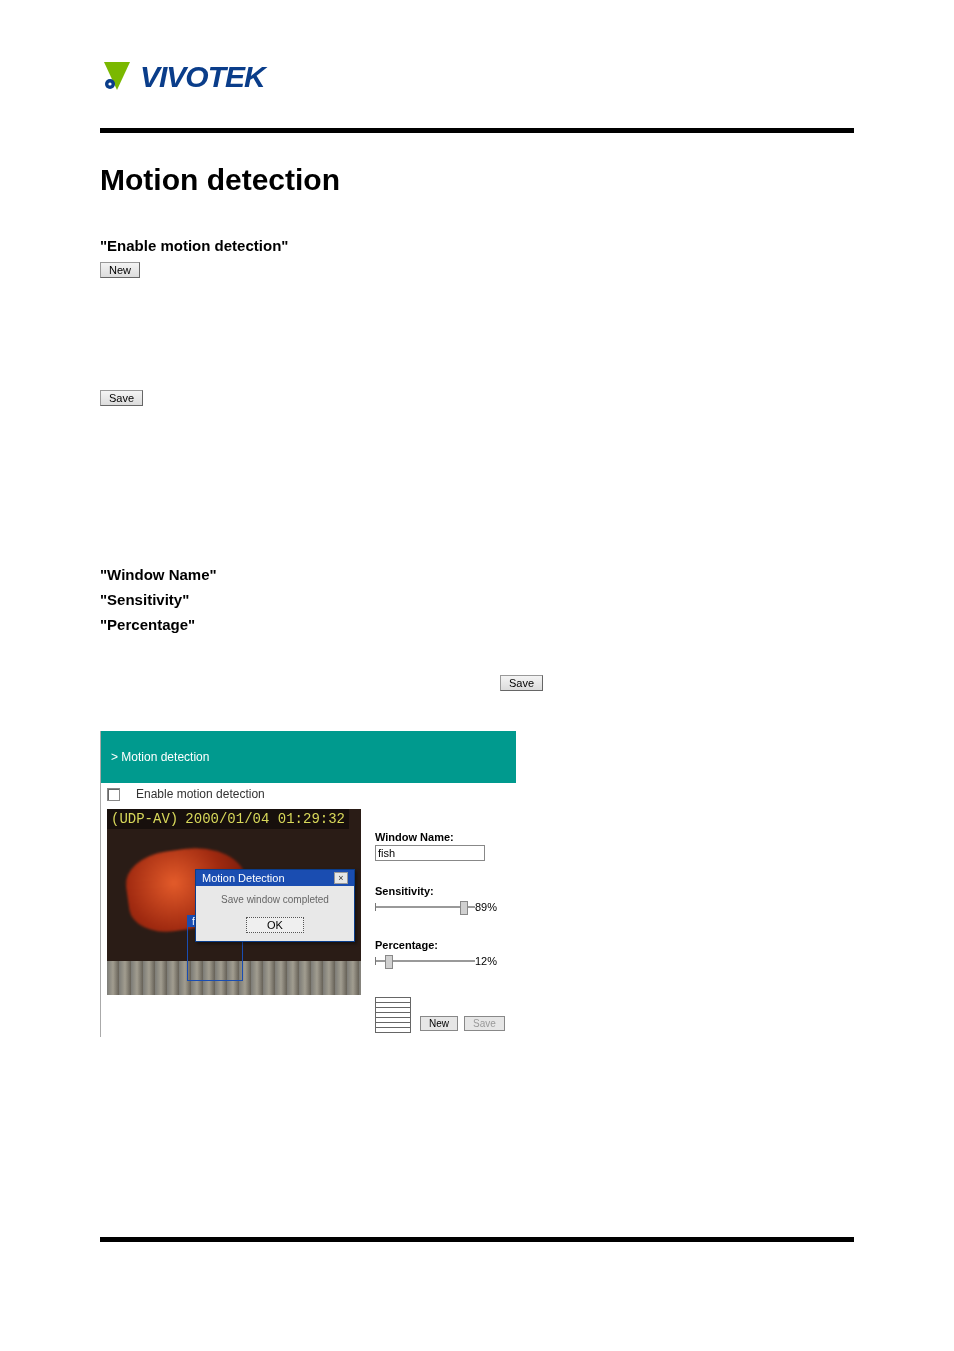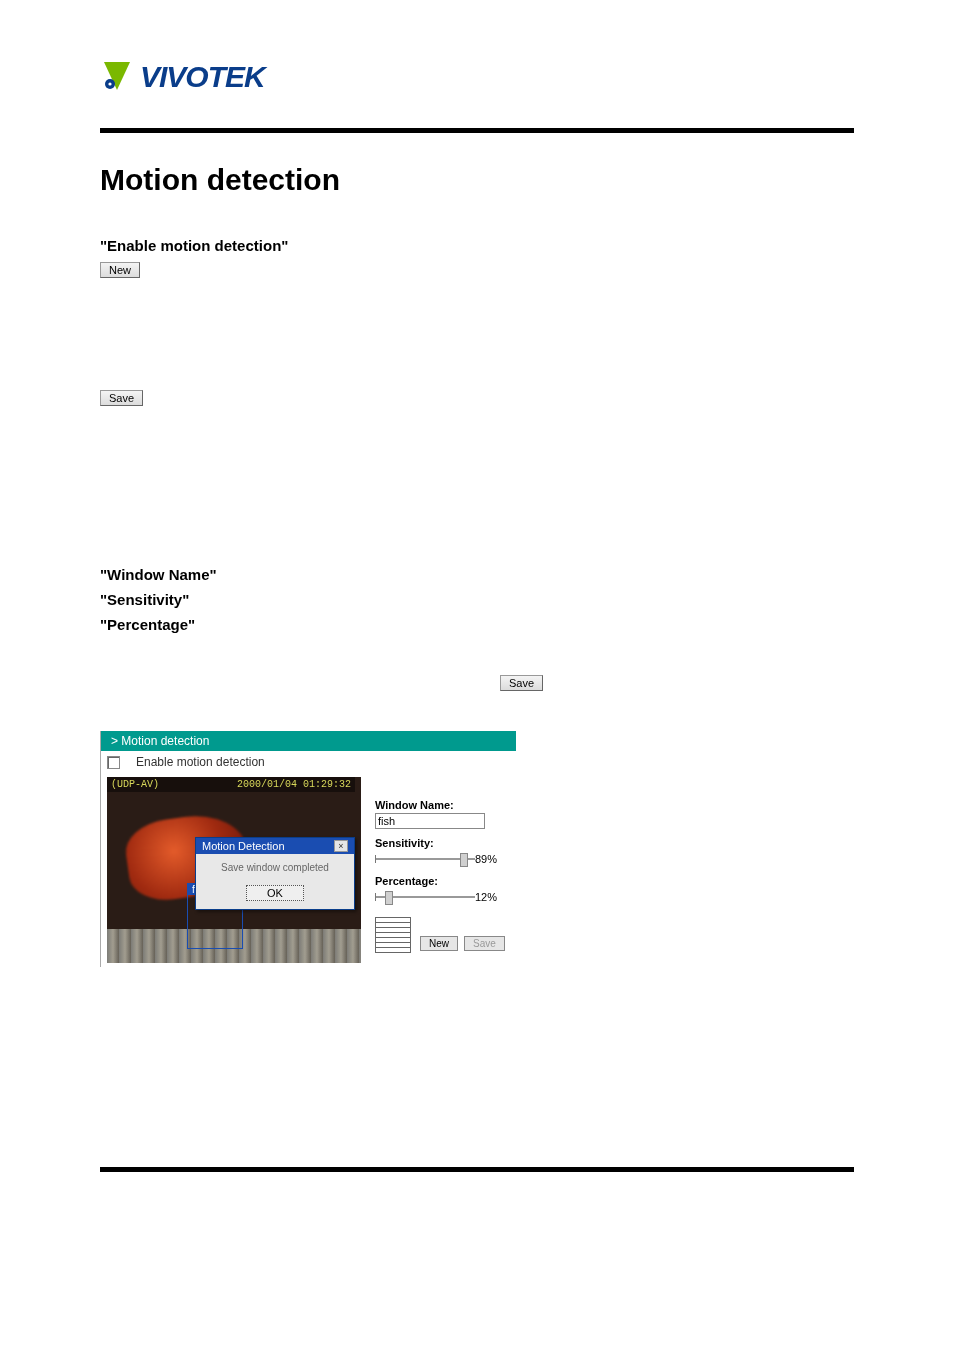--- a/index.html
+++ b/index.html
@@ -13,26 +13,26 @@
     .title { font-family: Verdana, Arial, sans-serif; font-size: 30px; font-weight: bold; margin-bottom: 40px; }
     .subtitle { font-weight: bold; font-size: 15px; margin-bottom: 6px; }
     .btn-small { font-family: Arial, sans-serif; background: linear-gradient(#f4f4f4,#dcdcdc); border: 1px solid #999; border-right-color:#666;border-bottom-color:#666; font-size: 11px; padding: 1px 8px; cursor: pointer; color:#000; }
     .gap1 { height: 110px; }
     .gap2 { height: 160px; }
     .labels p { font-weight: bold; font-size: 15px; margin-bottom: 8px; }
     .mid-save { margin: 40px 0 40px 400px; }
 
     
     .shot { border-left: 1px solid #aaa; margin-top: 20px; width: 416px; }
-    .shot-header { background: #009a8e; color: #fff; font-size: 12px; padding: 3px 10px; }
+    .shot-header { background: #009a8e; color: #fff; font-size: 12px; padding: 19px 10px; }
     .shot-row { padding: 4px 6px; font-size: 12px; color: #333; display:flex; align-items:center; gap:16px;}
     .checkbox { width: 13px; height: 13px; border: 1px solid #888; background: #fff; display: inline-block; box-shadow: inset 1px 1px 0 #666; }
     .shot-body { display: flex; gap: 14px; padding: 4px 0 4px 6px; }
     .video { position: relative; width: 254px; height: 186px; background: #2a1c16; overflow: hidden; }
-    .video-top { position:absolute; top:0; left:0; right:6px; display:flex; justify-content:space-between; color:#d8d85a; font-family: 'Courier New', monospace; font-size:10px; padding:2px 4px; background: rgba(0,0,0,0.45); }
+    .video-top { position:absolute; top:0; left:0; right:12px; display:flex; justify-content:space-between; color:#d8d85a; font-family: 'Courier New', monospace; font-size:14px; padding:2px 4px; background: rgba(0,0,0,0.45); }
     .fish-blob { position:absolute; top:40px; left:20px; width:120px; height:80px; background: radial-gradient(circle at 40% 40%, #e35b2a, #a02a10 55%, #6b170a); border-radius: 42% 55% 60% 40%; transform: rotate(-8deg); filter: blur(1px); }
     .gravel { position:absolute; bottom:0; left:0; right:0; height:34px; background: repeating-linear-gradient(90deg,#7d7c78,#9c988d 6px,#6a665e 12px); filter: contrast(1.2); }
     .dialog { position:absolute; top:60px; right:6px; width:160px; background:#e8e8e8; border:1px solid #0a3d8a; box-shadow: 2px 2px 3px rgba(0,0,0,0.4); }
     .dialog-title { background:#1a4db1; color:#fff; font-size:11px; padding:2px 6px; display:flex; justify-content:space-between; align-items:center; }
     .dlg-close { width:14px; height:12px; background:#e6e6e6; border:1px solid #999; color:#333; font-size:9px; text-align:center; line-height:10px; cursor:pointer; }
     .dialog-body { padding: 8px 6px; font-size:11px; color:#444; text-align:center; }
     .dialog-body .msg { margin-bottom: 12px; font-size:10px; color:#666;}
     .dialog-body button { border:1px dotted #555; background:#efefef; padding:1px 20px; font-size:11px; cursor:pointer; }
     .md-window { position:absolute; bottom:14px; left:80px; width:56px; height:66px; border:1px solid #1a4db1; }
     .md-window .lab { background:#1a4db1; color:#fff; font-size:10px; padding:0 4px; }
@@ -41,21 +41,21 @@
     .panel input[type=text] { width:110px; font-size:11px; padding:1px 2px; border:1px solid #888; }
     .slider-row { display:flex; align-items:center; gap:0; margin-bottom:6px; }
     .slider { position:relative; width:100px; height:16px; }
     .slider .track { position:absolute; top:7px; left:0; right:0; height:2px; background:#999; }
     .slider .tick { position:absolute; top:4px; width:1px; height:8px; background:#777; }
     .slider .thumb { position:absolute; top:2px; width:8px; height:14px; background:#d0d0d0; border:1px solid #888; }
     .bars { width:36px; height:36px; border:1px solid #666; background: repeating-linear-gradient(0deg, #fff, #fff 4px, #666 4px, #666 5px); margin-top:4px; display:inline-block; vertical-align:bottom;}
     .panel-btns { display:inline-flex; gap:6px; margin-left:6px; vertical-align:bottom; padding-bottom:2px;}
     .panel-btns .btn-std { background:#e6e6e6; border:1px solid #888; font-size:10px; padding:1px 8px; cursor:pointer; }
     .panel-btns .btn-std.disabled { color:#999; }
-    .group { margin-bottom:8px; }
+    .group { margin-bottom:24px; }
   </style>
 </head>
 <body>
 
 <div class="page">
   <div class="logo">
     <span class="logo-icon">
       <svg width="34" height="34" viewBox="0 0 34 34">
         <path d="M4 2 L17 30 L30 2 Z" fill="#7ab800"></path>
         <circle cx="10" cy="24" r="5" fill="#0a3d8a"></circle>

